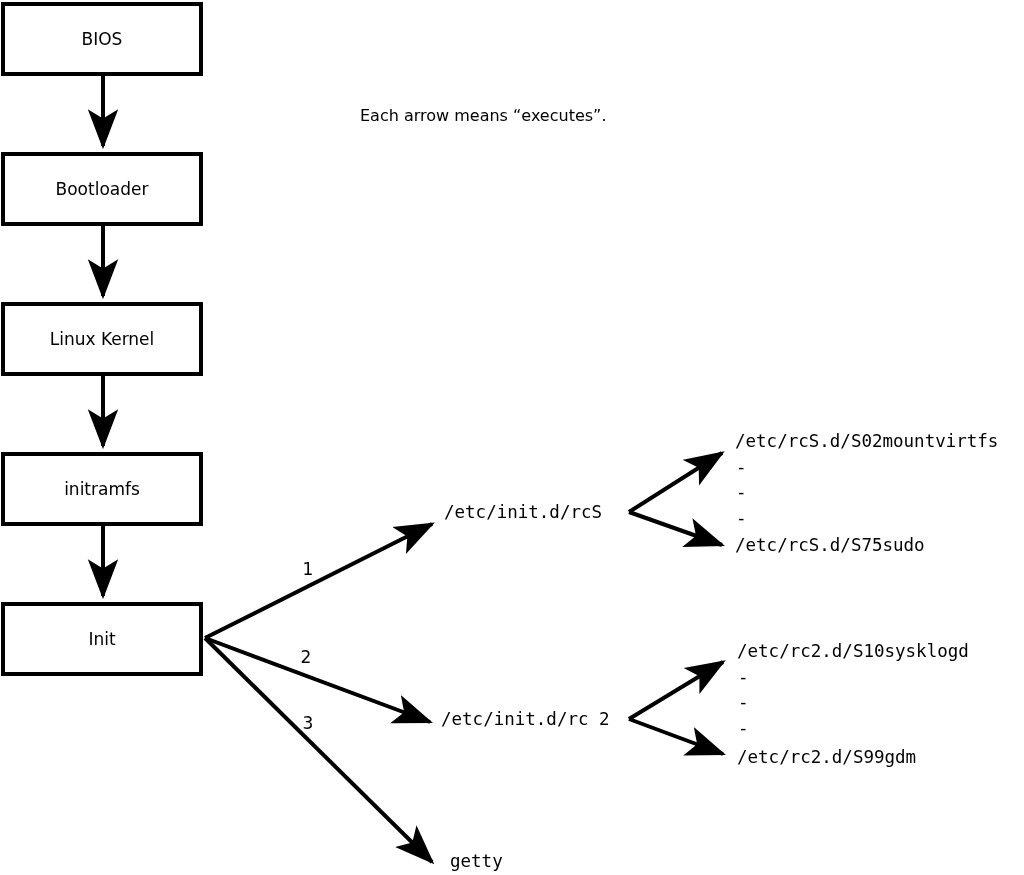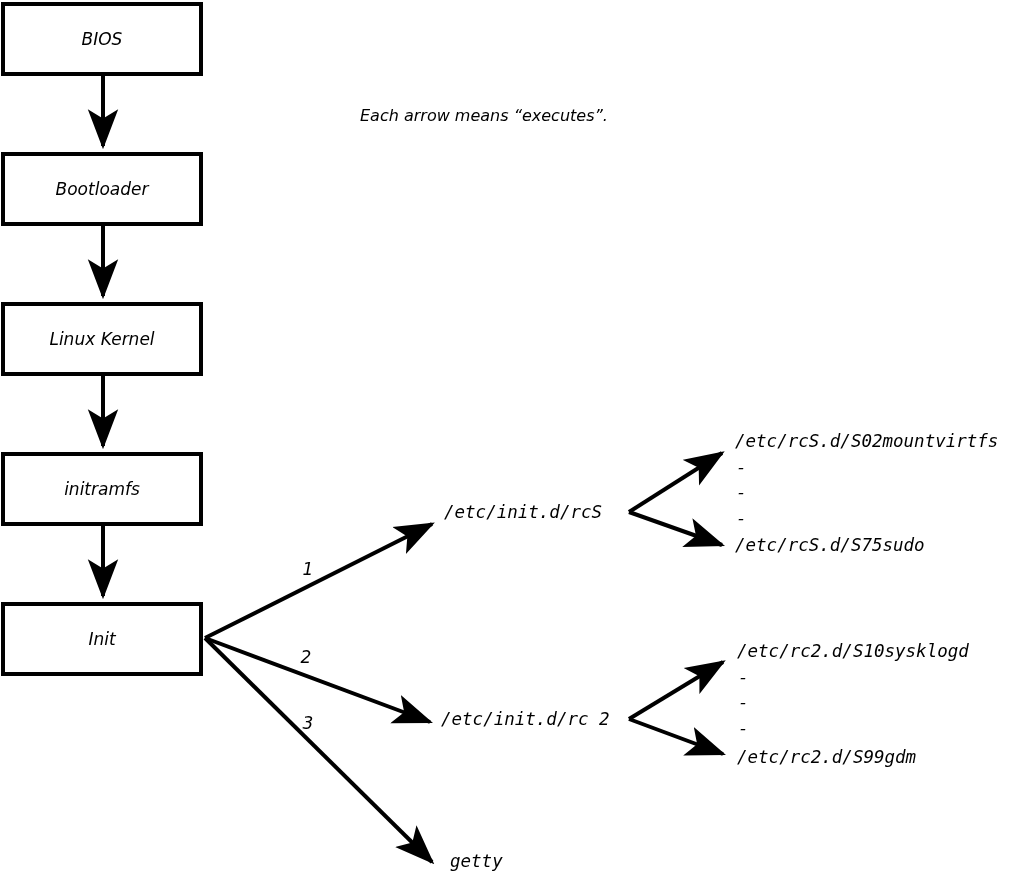--- a/index.html
+++ b/index.html
@@ -7,21 +7,20 @@
     padding: 0;
     background: #ffffff;
   }
   #canvas {
     position: relative;
     width: 1024px;
     height: 875px;
     background: #ffffff;
     overflow: hidden;
     font-family: "Liberation Sans", sans-serif;
-    font-style: italic;
   }
   svg#diagram {
     position: absolute;
     top: 0;
     left: 0;
     width: 1024px;
     height: 875px;
   }
   .box-rect {
     fill: #ffffff;

